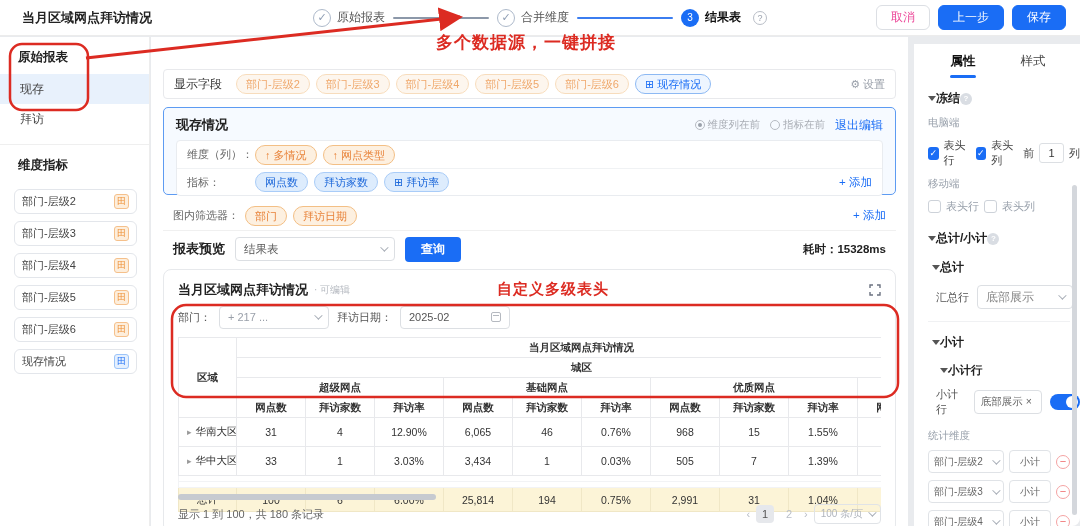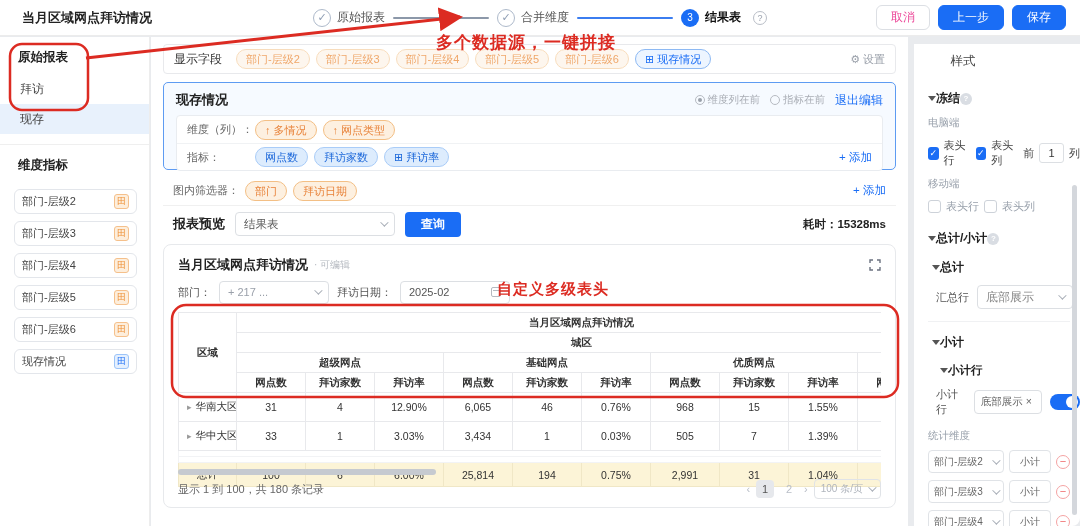--- a/index.html
+++ b/index.html
@@ -30,21 +30,21 @@
   .side-head { font-size:12.5px; font-weight:bold; color:#222; padding:12px 0 8px 18px; }
   .side-item { height:30px; line-height:30px; padding-left:20px; font-size:12px; color:#444; cursor:pointer; }
   .side-item.sel { background:#e8f1fc; }
   .side-divider { height:1px; background:#efefef; margin:10px 0 0 0; }
   .side-field { height:25px; margin:7px 12px 0 14px; border:1px solid #e3e6eb; border-radius:6px; display:flex; align-items:center; justify-content:space-between; padding:0 7px; font-size:11px; color:#444; background:#fff; cursor:pointer; }
   .badge { width:15px; height:15px; border-radius:3px; font-size:9px; display:flex; align-items:center; justify-content:center; }
   .badge.dim { background:#fdeedc; border:1px solid #f5c08b; color:#ee8f33; }
   .badge.metric { background:#e5f0fe; border:1px solid #9cc4f8; color:#1a6df5; }
 
   
-  .main { position:absolute; left:151px; top:37px; width:757px; height:489px; background:#fff; padding:7px 12px 0 12px; }
+  .main { position:absolute; left:151px; top:37px; width:757px; height:489px; background:#fff; padding:32px 12px 0 12px; }
   .fields-bar { height:30px; border:1px solid #e8e9ec; border-radius:4px; display:flex; align-items:center; padding:0 10px; gap:6px; }
   .fields-label { font-size:12px; color:#333; margin-right:8px; white-space:nowrap; }
   .pill { height:20px; line-height:18px; border-radius:10px; padding:0 9px; font-size:11px; white-space:nowrap; display:flex; align-items:center; gap:3px; }
   .pill.orange { background:#fdf4ea; border:1px solid #f6d4ac; color:#ec9246; opacity:.8; }
   .pill.orange2 { background:#fdf0e0; border:1px solid #f3bf85; color:#e8833a; }
   .pill.blue { background:#edf5ff; border:1px solid #8db9f3; color:#1a6df5; }
   .pill.blue2 { background:#ddecfd; border:1px solid #a9ccf8; color:#1a66d9; }
   .settings-link { margin-left:auto; color:#9aa0aa; font-size:11px; display:flex; align-items:center; gap:3px; cursor:pointer; }
 
   .edit-panel { margin-top:8px; height:88px; border:1px solid #5d9bf2; border-radius:5px; background:#f6faff; padding:7px 12px; }
@@ -165,22 +165,22 @@
   <div class="tb-btns">
     <div class="btn ghost">取消</div>
     <div class="btn blue">上一步</div>
     <div class="btn blue">保存</div>
   </div>
 </div>
 
 <div class="sidebar">
   <div class="side-head">原始报表</div>
   <div id="sideSources">
+      <div class="side-item sel">现存</div>
       <div class="side-item">拜访</div>
-      <div class="side-item sel">现存</div>
     </div>
   <div class="side-divider"></div>
   <div class="side-head">维度指标</div>
   <div id="sideFields">
       <div class="side-field">
         <span>部门-层级2</span>
         <span class="badge dim">田</span>
       </div>
       <div class="side-field">
         <span>部门-层级3</span>
@@ -417,20 +417,21 @@
       </span>
     </div>
   </div>
 </div>
 
 <div class="gap-top-right"></div>
 <div class="gap-col"></div>
 
 <div class="rpanel">
   <div class="r-tabs">
+    <div class="r-tab active">属性</div>
     <div class="r-tab">样式</div>
   </div>
 
   <div class="sec-title">
     <span class="caret"></span>
     <span>冻结</span>
     <span class="info-dot">?</span>
   </div>
   <div class="sub-gray">电脑端</div>
   <div class="cb-row">

